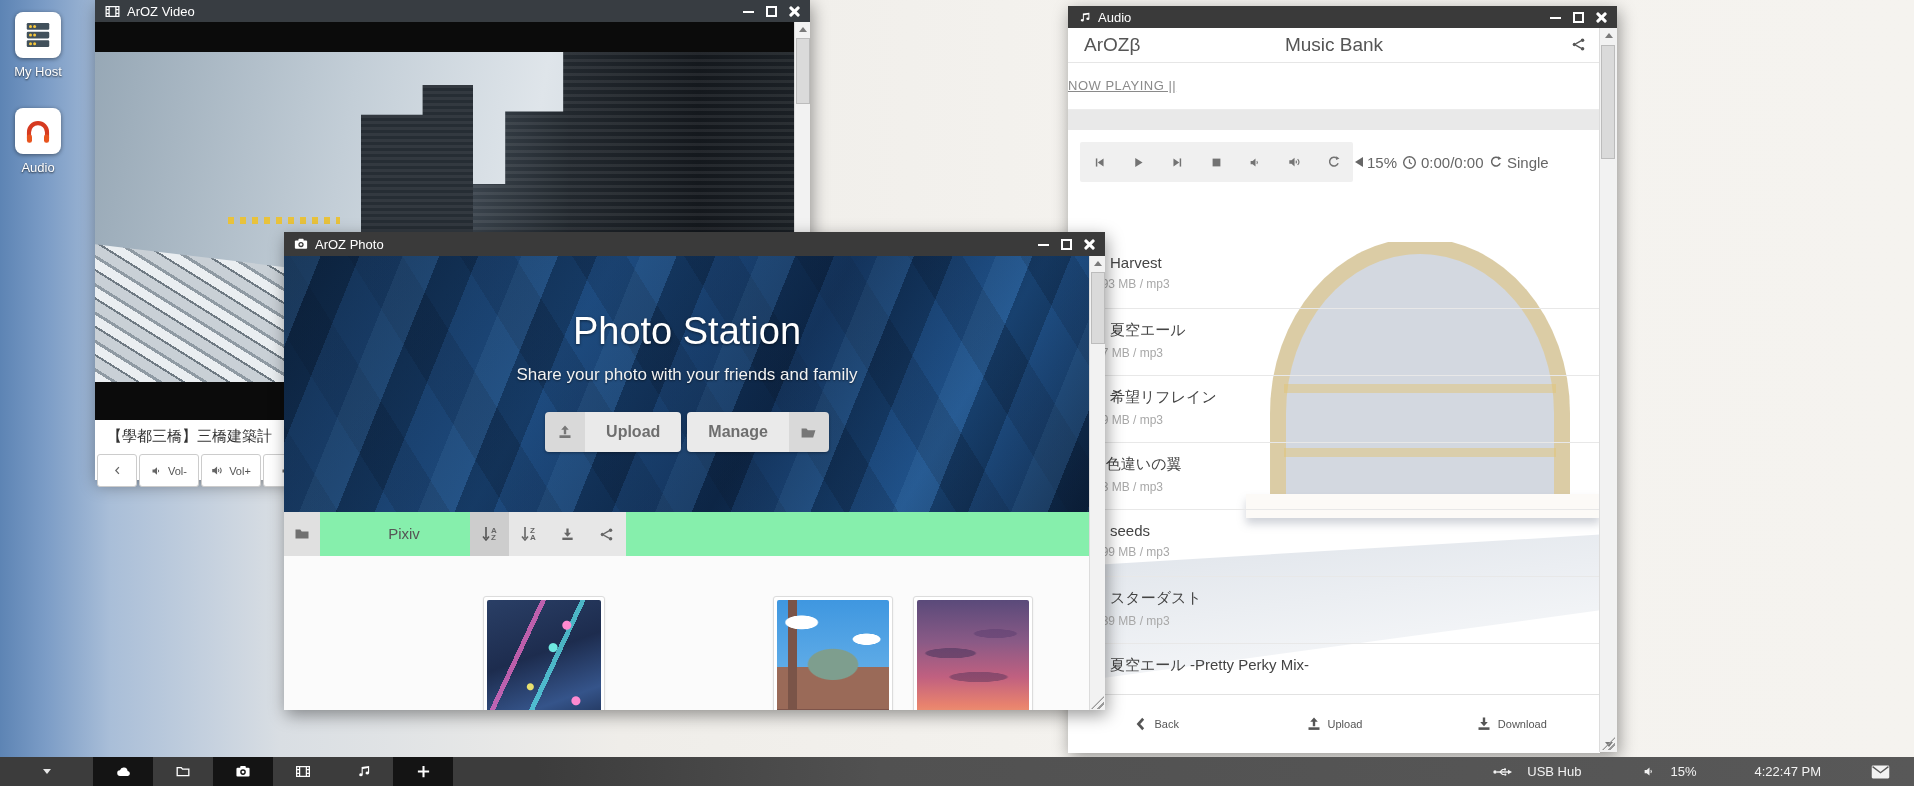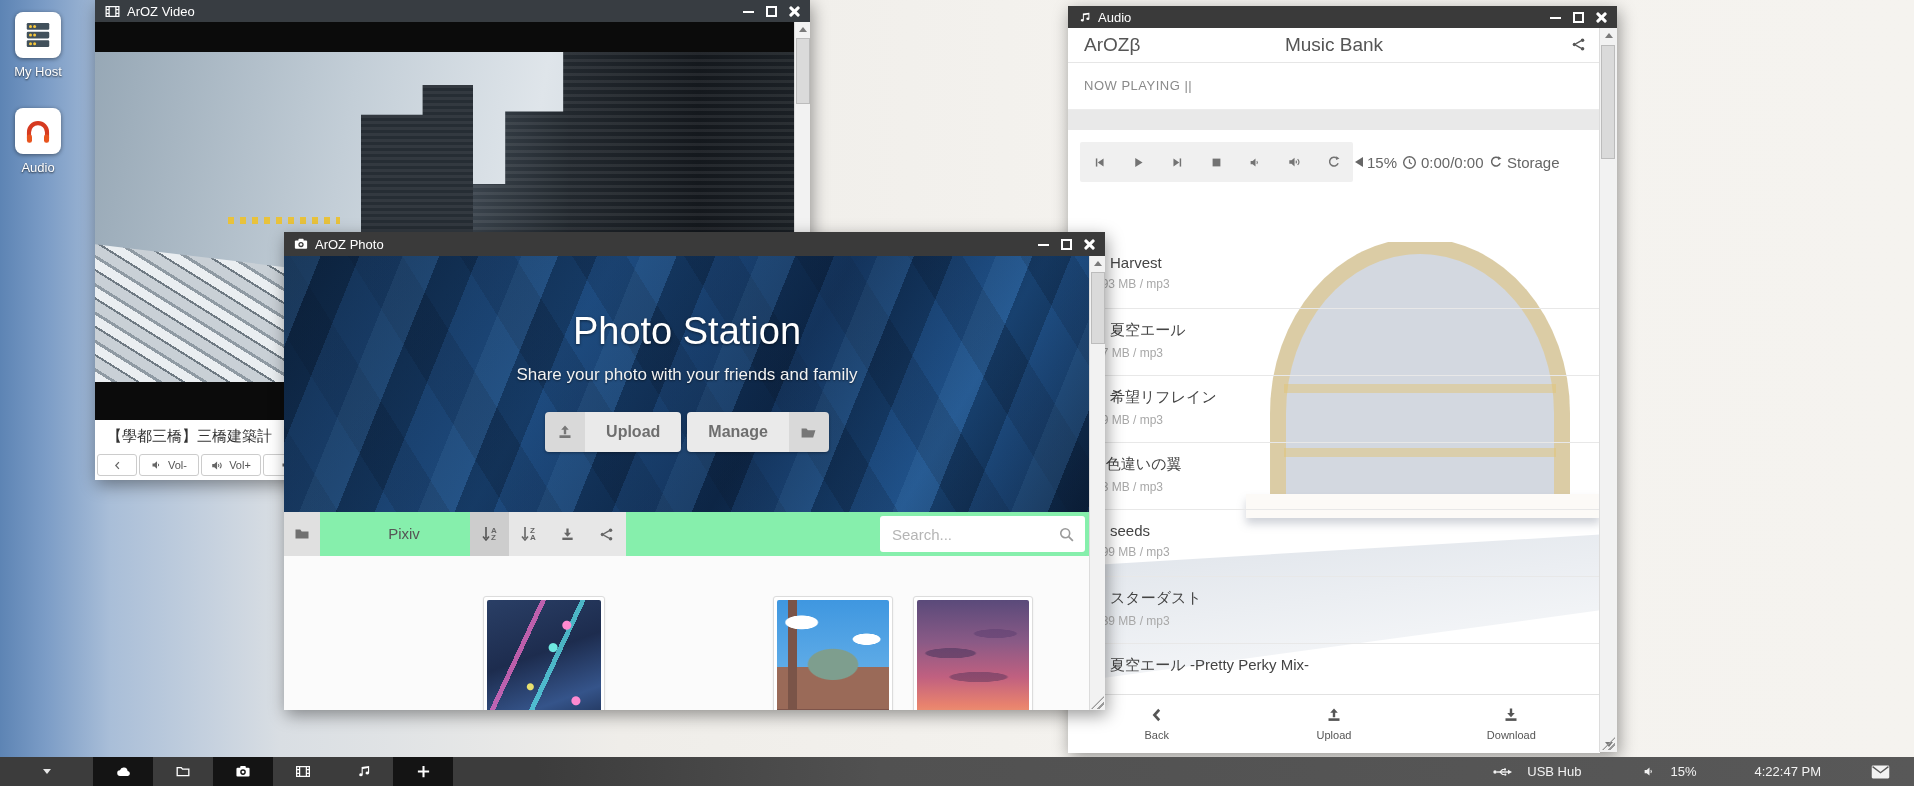--- a/index.html
+++ b/index.html
@@ -42,54 +42,54 @@
   .vmid{position:absolute;left:38%;top:10%;width:16%;height:75%;
     background:repeating-linear-gradient(180deg,rgba(255,255,255,.06) 0 3px,transparent 3px 6px),#262d34;
     clip-path:polygon(0 12%,55% 12%,55% 0,100% 0,100% 100%,0 100%);}
   .vlat{position:absolute;left:0;bottom:0;width:68%;height:58%;
     background:repeating-linear-gradient(32deg,#eaeef1 0 9px,#8f9aa3 9px 12px,#c9d0d6 12px 22px,#6f7a83 22px 24px);
     clip-path:polygon(0 28%,100% 58%,100% 100%,0 100%);}
   .vsign{position:absolute;left:19%;top:50%;width:112px;height:7px;
     background:repeating-linear-gradient(90deg,#e8c23c 0 6px,transparent 6px 12px);}
   .vcap{position:absolute;top:420px;left:0;width:700px;height:32px;background:#fff;font-size:15px;color:#333;line-height:32px;padding-left:12px;box-sizing:border-box;overflow:hidden;white-space:nowrap;}
   .vbtns{position:absolute;top:452px;left:0;width:715px;height:28px;background:#fff;display:flex;gap:2px;padding:2px 0 0 2px;box-sizing:border-box;}
-  .vb{height:22px;border:1px solid #ccc;border-radius:3px;background:#fff;color:#555;font-size:11px;display:flex;align-items:center;justify-content:center;gap:5px;box-sizing:border-box;}
+  .vb{height:33px;border:1px solid #ccc;border-radius:3px;background:#fff;color:#555;font-size:11px;display:flex;align-items:center;justify-content:center;gap:5px;box-sizing:border-box;}
   .vb-back{width:40px;color:#666;}
   .vb-vol{width:60px;}
   .vb-part{width:48px;}
   #video-sb{right:0;top:22px;width:15px;height:458px;}
   #video-sb .sb-thumb{top:16px;height:64px;}
 
   
   #audio-win{left:1068px;top:6px;width:549px;height:746px;z-index:20;}
   #audio-win .tb{background:#3a3a3a;}
   .a-header{position:absolute;top:22px;left:0;width:532px;height:34px;border-bottom:1px solid #e6e6e6;font-size:19px;color:#555;}
   .a-brand{position:absolute;left:16px;line-height:34px;}
   .a-heading{position:absolute;left:0;width:100%;text-align:center;line-height:34px;}
   .a-share{position:absolute;right:14px;top:9px;color:#555;}
-  .a-nowplaying{position:absolute;top:56px;left:0;width:532px;height:48px;border-bottom:1px solid #ececec;font-size:13px;color:#8a8a8a;display:flex;align-items:center;padding-left:16px;box-sizing:border-box;letter-spacing:.5px;}
+  .a-nowplaying{position:absolute;top:56px;left:0;width:532px;height:48px;border-bottom:1px solid #ececec;font-size:13px;color:#8a8a8a;display:flex;align-items:center;box-sizing:border-box;letter-spacing:.5px;text-decoration:underline;}
   .a-seek{position:absolute;top:104px;left:0;width:532px;height:20px;background:#e9e9e9;}
   .a-btngroup{position:absolute;top:136px;left:12px;width:273px;height:40px;background:#f0f0f0;border-radius:2px;display:flex;}
   .a-cbtn{flex:1;display:flex;align-items:center;justify-content:center;color:#737373;cursor:pointer;}
   .a-stat{position:absolute;top:136px;height:40px;display:flex;align-items:center;gap:4px;color:#666;font-size:15px;}
   #stat-vol{left:287px;} #stat-time{left:334px;} #stat-mode{left:421px;}
   .a-storage{position:absolute;top:200px;left:0;width:532px;height:36px;border-top:1px solid #f0f0f0;border-bottom:1px solid #dcdcdc;font-size:13px;color:#666;display:flex;align-items:center;padding:0 16px;box-sizing:border-box;background:#fff;}
   .a-storage .caret{margin-left:auto;}
   .a-playlist{position:absolute;top:236px;left:0;width:532px;height:452px;overflow:hidden;background:#fff;}
   .backdrop{position:absolute;inset:0;pointer-events:none;}
   .bd-arch{position:absolute;left:202px;top:-4px;width:300px;height:256px;border:16px solid rgba(226,196,118,.55);border-bottom:none;border-radius:150px 150px 0 0/175px 175px 0 0;background:rgba(150,163,180,.42);box-sizing:border-box;}
   .bd-bar1{position:absolute;left:216px;top:142px;width:272px;height:9px;background:rgba(226,196,118,.5);}
   .bd-bar2{position:absolute;left:216px;top:206px;width:272px;height:9px;background:rgba(226,196,118,.5);}
   .bd-sill{position:absolute;left:178px;top:252px;width:354px;height:24px;background:rgba(252,250,246,.92);box-shadow:0 6px 9px rgba(120,130,145,.35);}
   .bd-diag{position:absolute;left:-10px;top:292px;width:552px;height:150px;background:linear-gradient(172deg,rgba(168,181,198,.38),rgba(230,234,240,.15));clip-path:polygon(0 22%,100% 0,100% 50%,0 100%);}
   .a-track{position:relative;height:67px;border-bottom:1px solid #e8e8e8;padding:12px 0 0 17px;box-sizing:border-box;cursor:pointer;}
   .a-track-title{font-size:15px;color:#444;}
   .a-track-meta{font-size:12px;color:#a8a8a8;margin-top:6px;}
   .a-nav{position:absolute;top:688px;left:0;width:532px;height:58px;border-top:1px solid #e2e2e2;display:flex;background:#fff;}
-  .a-navbtn{flex:1;display:flex;flex-direction:column;align-items:center;justify-content:center;gap:6px;color:#555;cursor:pointer;}
+  .a-navbtn{flex:1;display:flex;align-items:center;justify-content:center;gap:6px;color:#555;cursor:pointer;}
   .a-navlabel{font-size:11px;color:#555;}
   #audio-sb{right:0;top:22px;width:17px;height:724px;}
   #audio-sb .sb-thumb{top:17px;height:112px;}
   #audio-sb .arr.bottom{position:absolute;bottom:0;width:100%;}
   #audio-rz{right:2px;bottom:2px;}
 
   
   #photo-win{left:284px;top:232px;width:821px;height:478px;z-index:30;background:#fbfbfb;}
   #photo-win .tb{background:#3a3a3a;height:24px;}
   .p-banner{position:absolute;top:24px;left:0;width:806px;height:256px;overflow:hidden;color:#fff;
@@ -342,21 +342,21 @@
         <circle cx="8" cy="8" r="6.2" fill="none" stroke="#666" stroke-width="1.5"></circle>
         <path d="M8 4.6V8l2.4 1.5" fill="none" stroke="#666" stroke-width="1.3"></path>
       </svg>
       <span>0:00/0:00</span>
     </div>
     <div class="a-stat" id="stat-mode">
       <svg width="14" height="14" viewBox="0 0 16 16">
         <path d="M12.7 9.3A5 5 0 1 1 11.5 4" fill="none" stroke="#666" stroke-width="1.7"></path>
         <path d="M10.6 1.3 14.2 3.9l-3.8 1.9z" fill="#666"></path>
       </svg>
-      <span>Storage</span>
+      <span>Single</span>
     </div>
 
 
     <div class="a-playlist">
       <div class="backdrop">
         <div class="bd-arch"></div>
         <div class="bd-bar1"></div>
         <div class="bd-bar2"></div>
         <div class="bd-sill"></div>
         <div class="bd-diag"></div>
@@ -506,29 +506,20 @@
         </span>
         <span class="p-tbtn">
           <svg width="15" height="15" viewBox="0 0 16 16" fill="#666">
             <circle cx="12.3" cy="3.4" r="1.9"></circle>
               <circle cx="3.7" cy="8" r="1.9"></circle>
               <circle cx="12.3" cy="12.6" r="1.9"></circle>
             <path d="M5.4 7.1l5.2-2.9M5.4 8.9l5.2 2.9" stroke="#666" stroke-width="1.4"></path>
           </svg>
         </span>
       </span>
-      <span class="p-search">
-        <input type="text" placeholder="Search..." style="">
-        <span class="mag">
-          <svg width="17" height="17" viewBox="0 0 16 16">
-            <circle cx="6.8" cy="6.8" r="4.2" fill="none" stroke="#9a9a9a" stroke-width="1.5"></circle>
-            <path d="M10 10 14 14" stroke="#9a9a9a" stroke-width="1.7"></path>
-          </svg>
-        </span>
-      </span>
     </div>
 
     <div class="p-content">
       <div class="card" id="c2">
         <div class="thumb t2"></div>
       </div>
       <div class="card" id="c4">
         <div class="thumb t4"></div>
       </div>
       <div class="card" id="c5">

